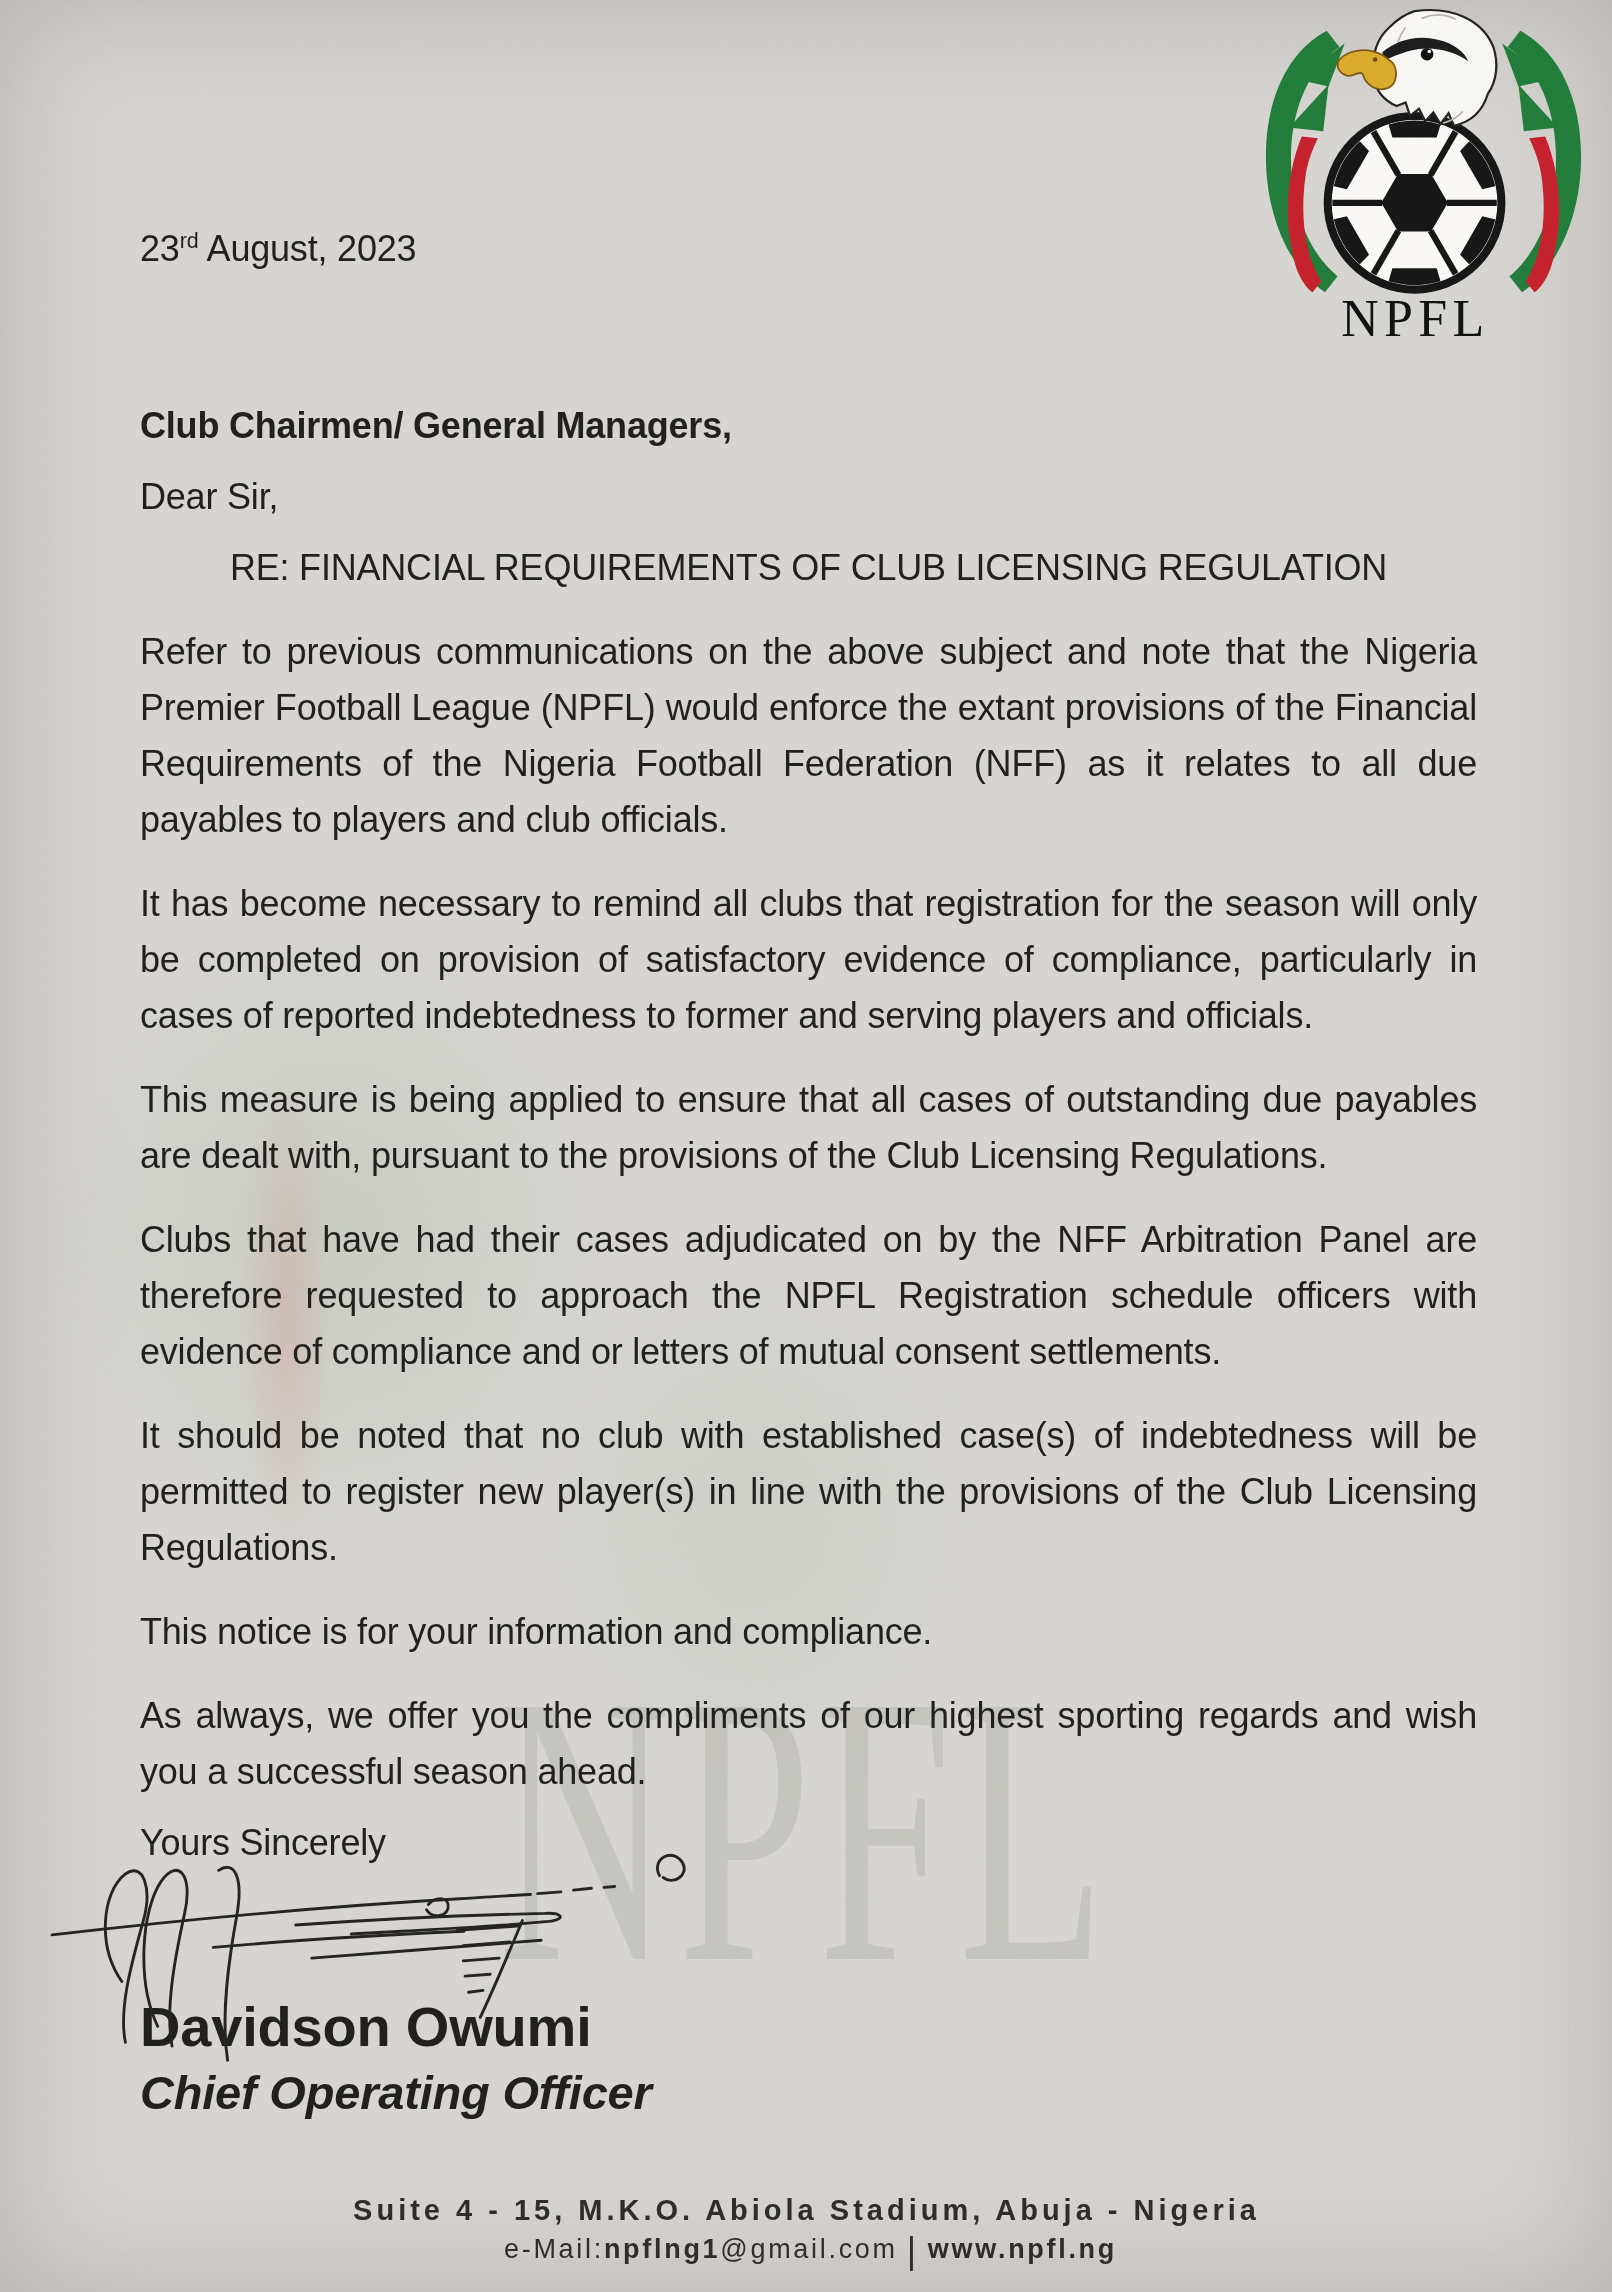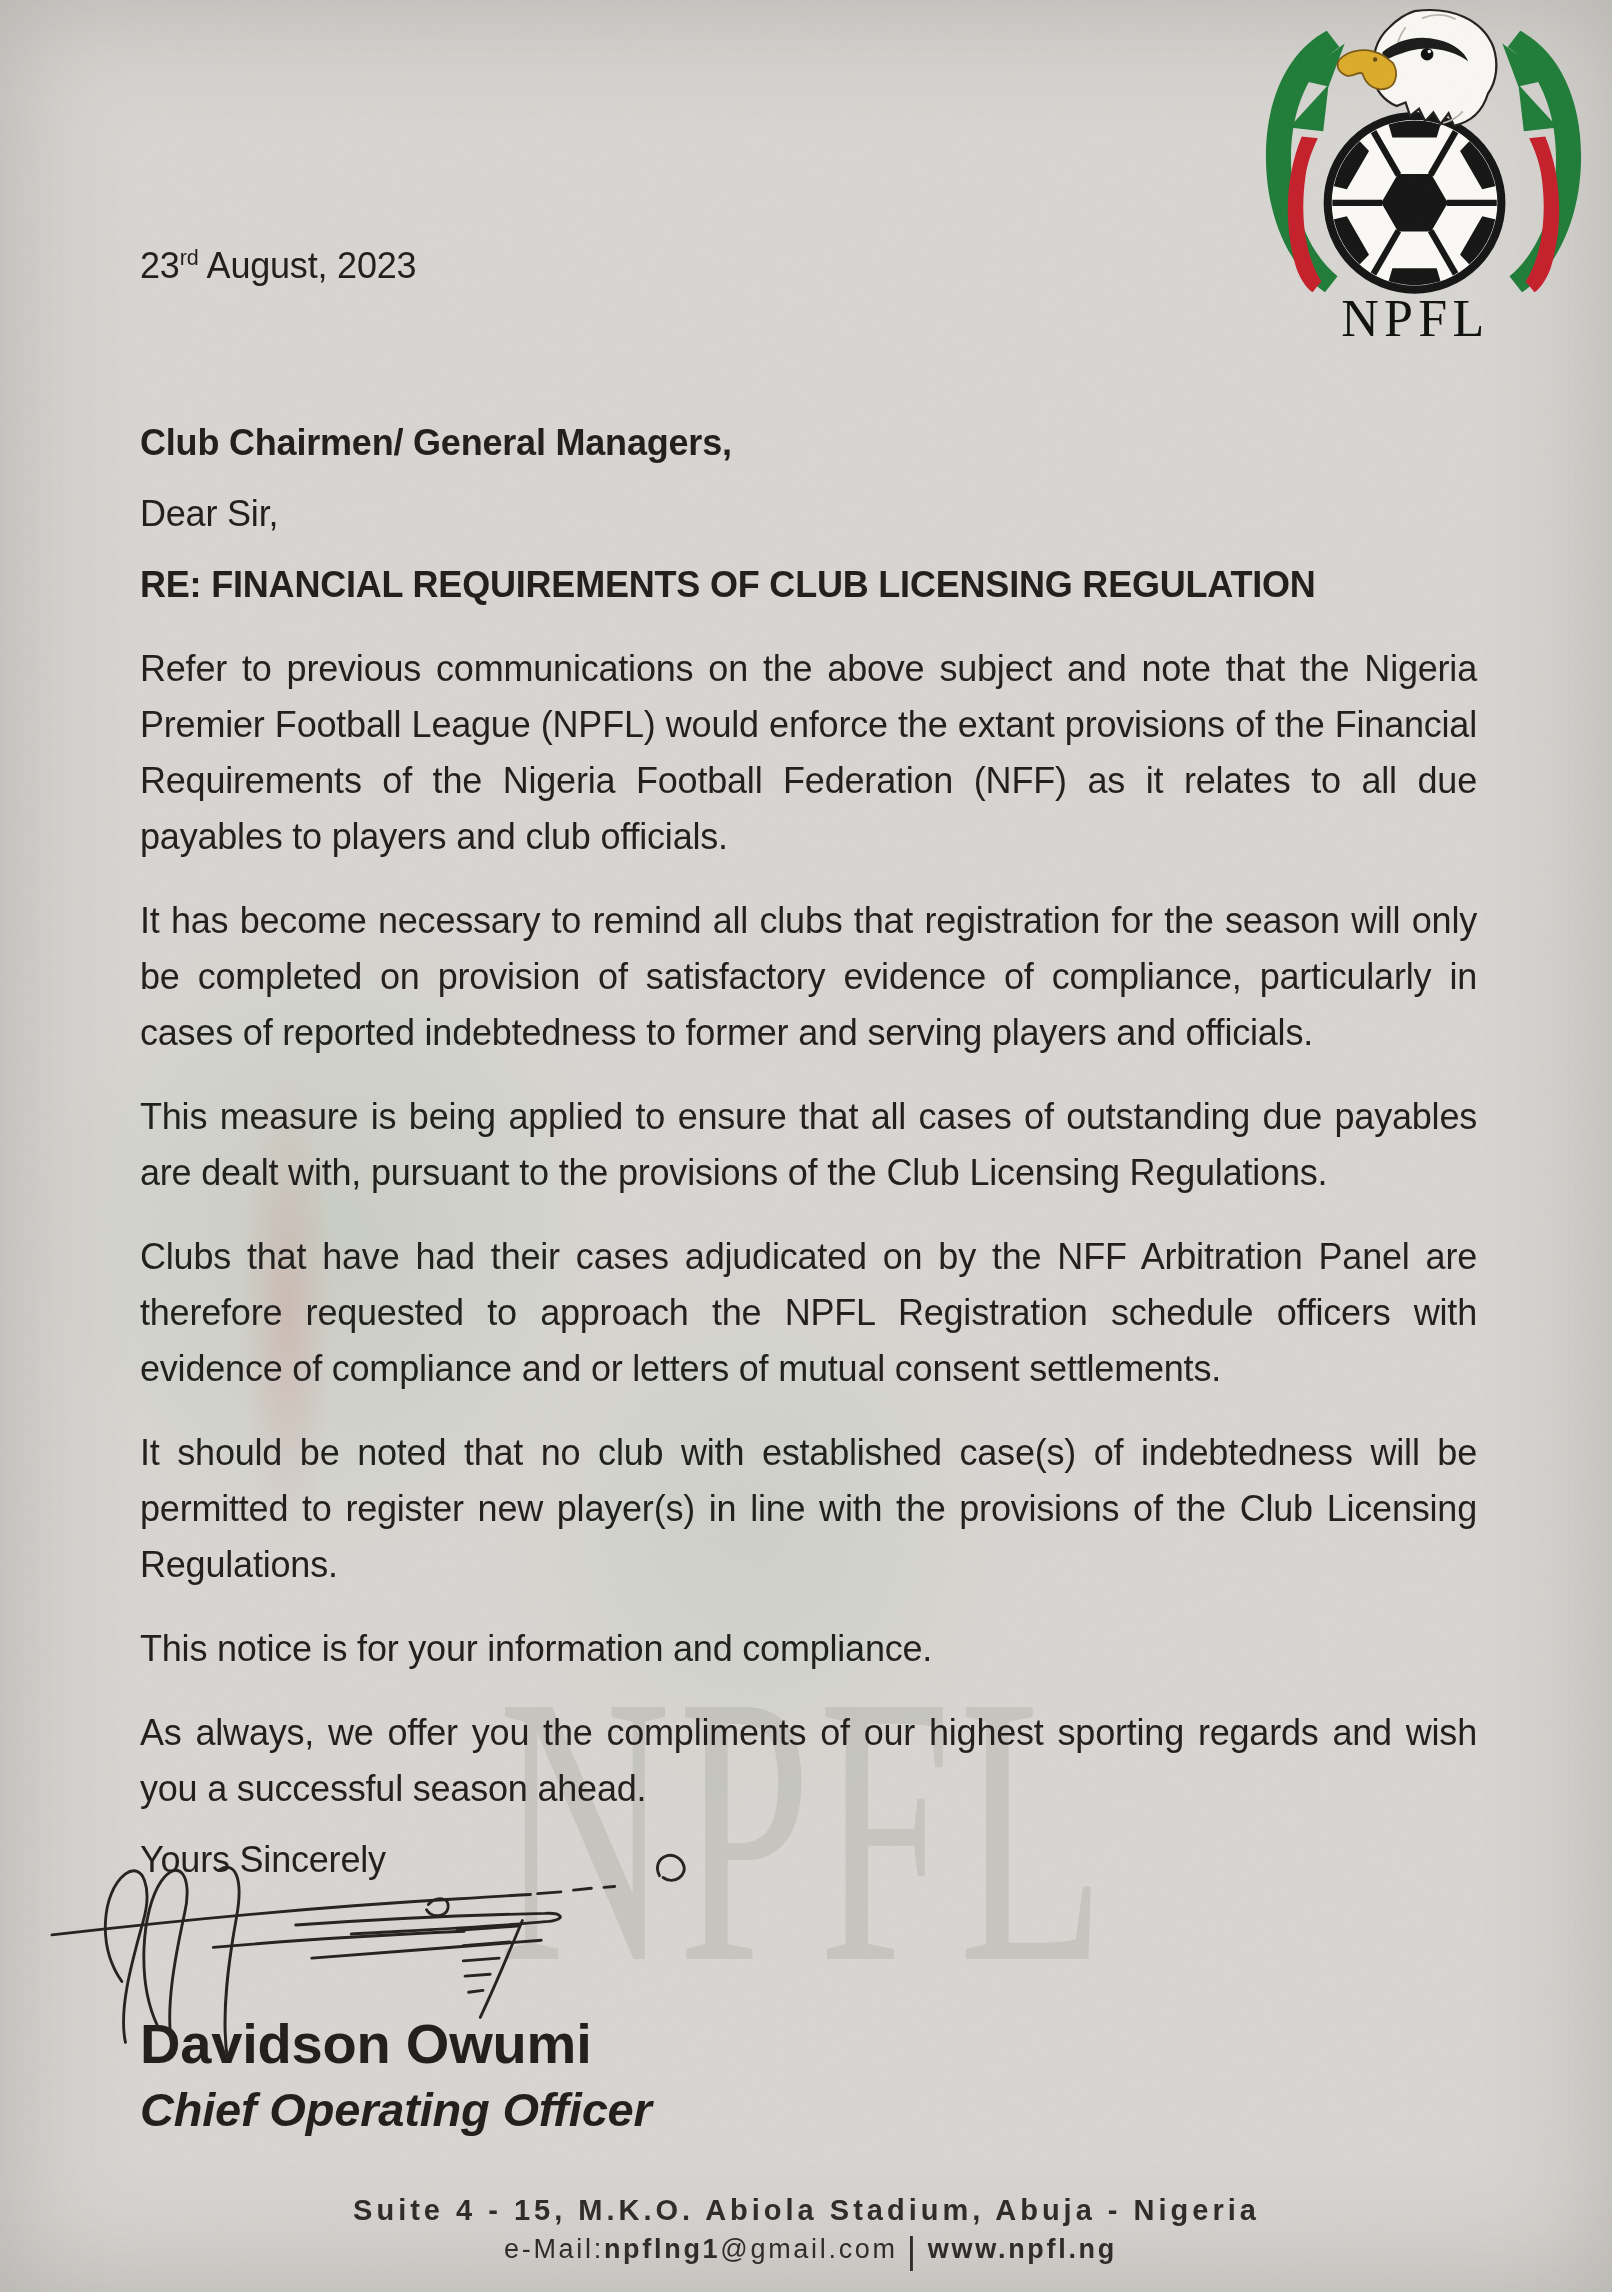--- a/index.html
+++ b/index.html
@@ -18,28 +18,28 @@
     background:radial-gradient(ellipse closest-side,rgba(196,92,86,0.17),rgba(196,92,86,0) 70%);}
   .noise-overlay{position:absolute;left:0;top:0;pointer-events:none;}
   .watermark{
     position:absolute;left:498px;top:1637px;
     font-family:"Liberation Serif",serif;font-size:385px;line-height:1;
     letter-spacing:12.5px;color:rgba(75,72,64,0.12);
     transform:scaleX(0.62);transform-origin:0 0;white-space:nowrap;
   }
   .logo{position:absolute;top:3.6px;right:5.4px;}
   .content{
-    position:absolute;left:140px;top:17px;width:1337px;
+    position:absolute;left:140px;top:0;width:1337px;
     font-size:36px;line-height:56px;letter-spacing:-0.2px;
   }
   .date-line{margin:221px 0 0 0;}
   .date-line sup{font-size:21.5px;line-height:0;letter-spacing:0;}
   .addr-1{margin:121px 0 0 0;font-weight:bold;}
   .addr-2,.salutation,.subject,.body-par,.closing{margin:15px 0 0 0;}
-  .subject{font-weight:bold;}
+  .subject{font-weight:normal;text-align:center;}
   .body-par{text-align:justify;margin-top:28px;}
   .signatory-name{margin:126px 0 0 0;font-weight:bold;font-size:56px;line-height:59px;}
   .signatory-title{margin:7.2px 0 0 0;font-weight:bold;font-style:italic;font-size:47px;line-height:59px;}
   .signature-svg{position:absolute;left:43px;top:1838px;}
   .footer{
     position:absolute;left:0;top:2191px;width:1613px;text-align:center;
     color:#2b2a28;line-height:39px;
   }
   .footer-address{font-size:29px;font-weight:bold;letter-spacing:4px;}
   .footer-contact{font-size:27px;letter-spacing:2.7px;padding-left:8px;}

